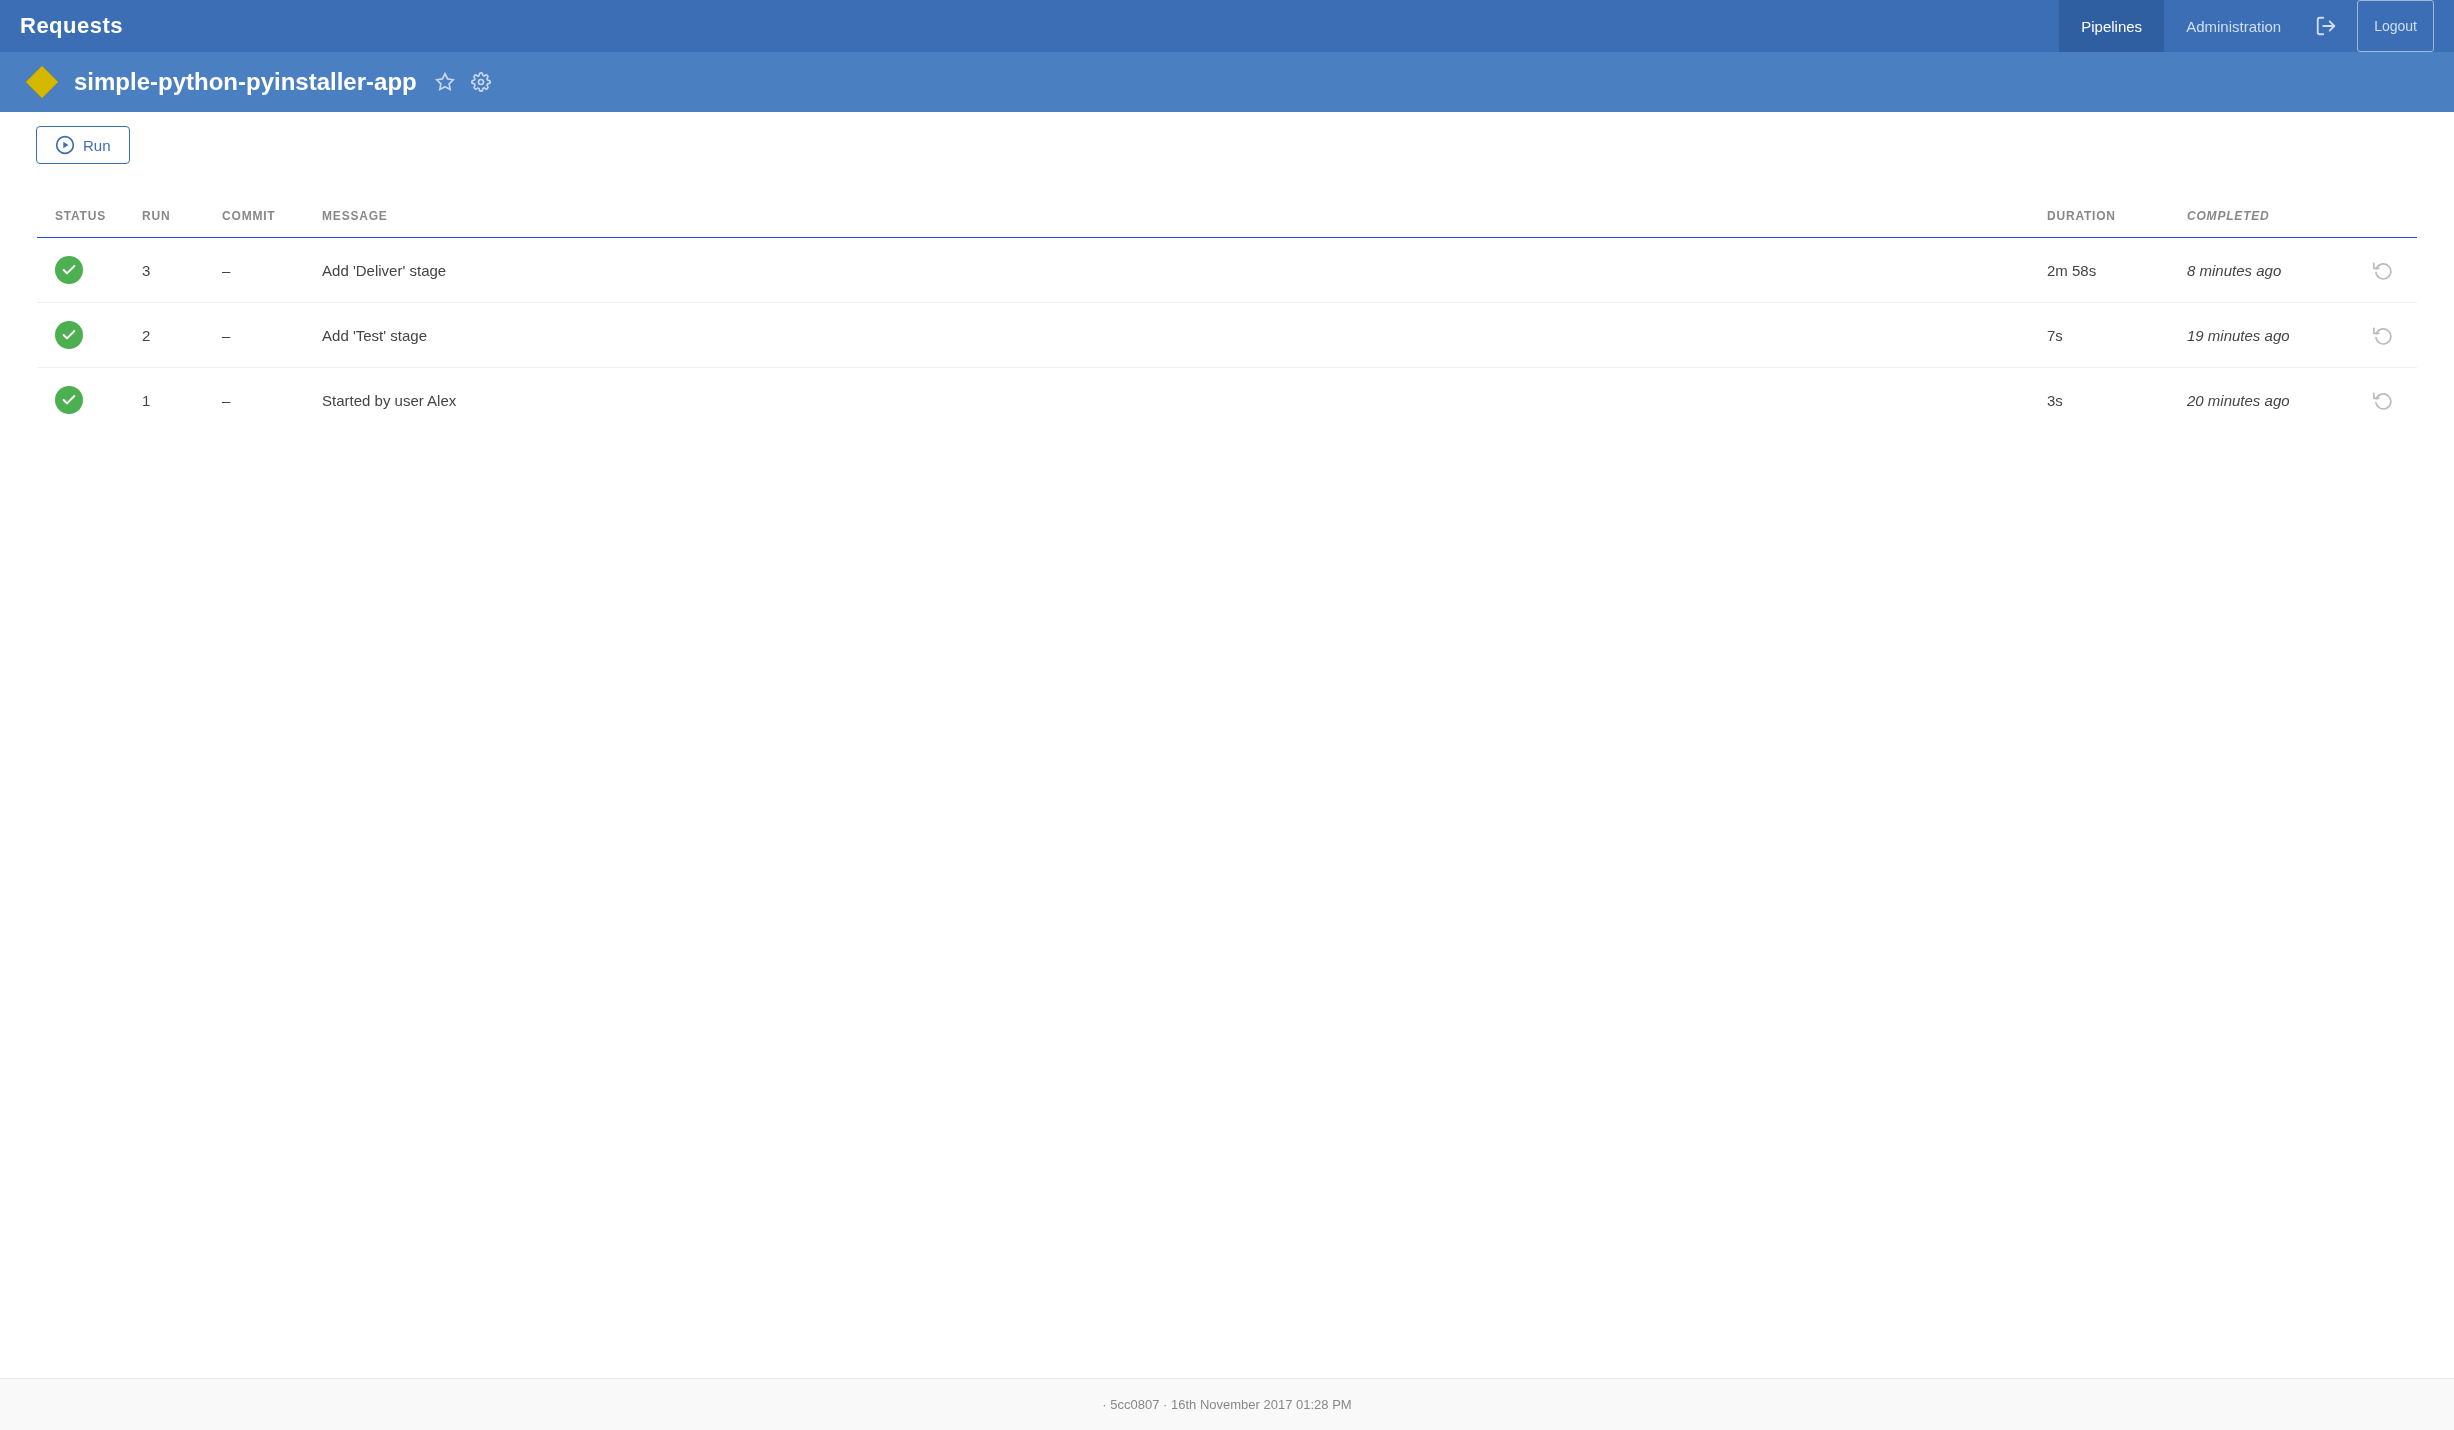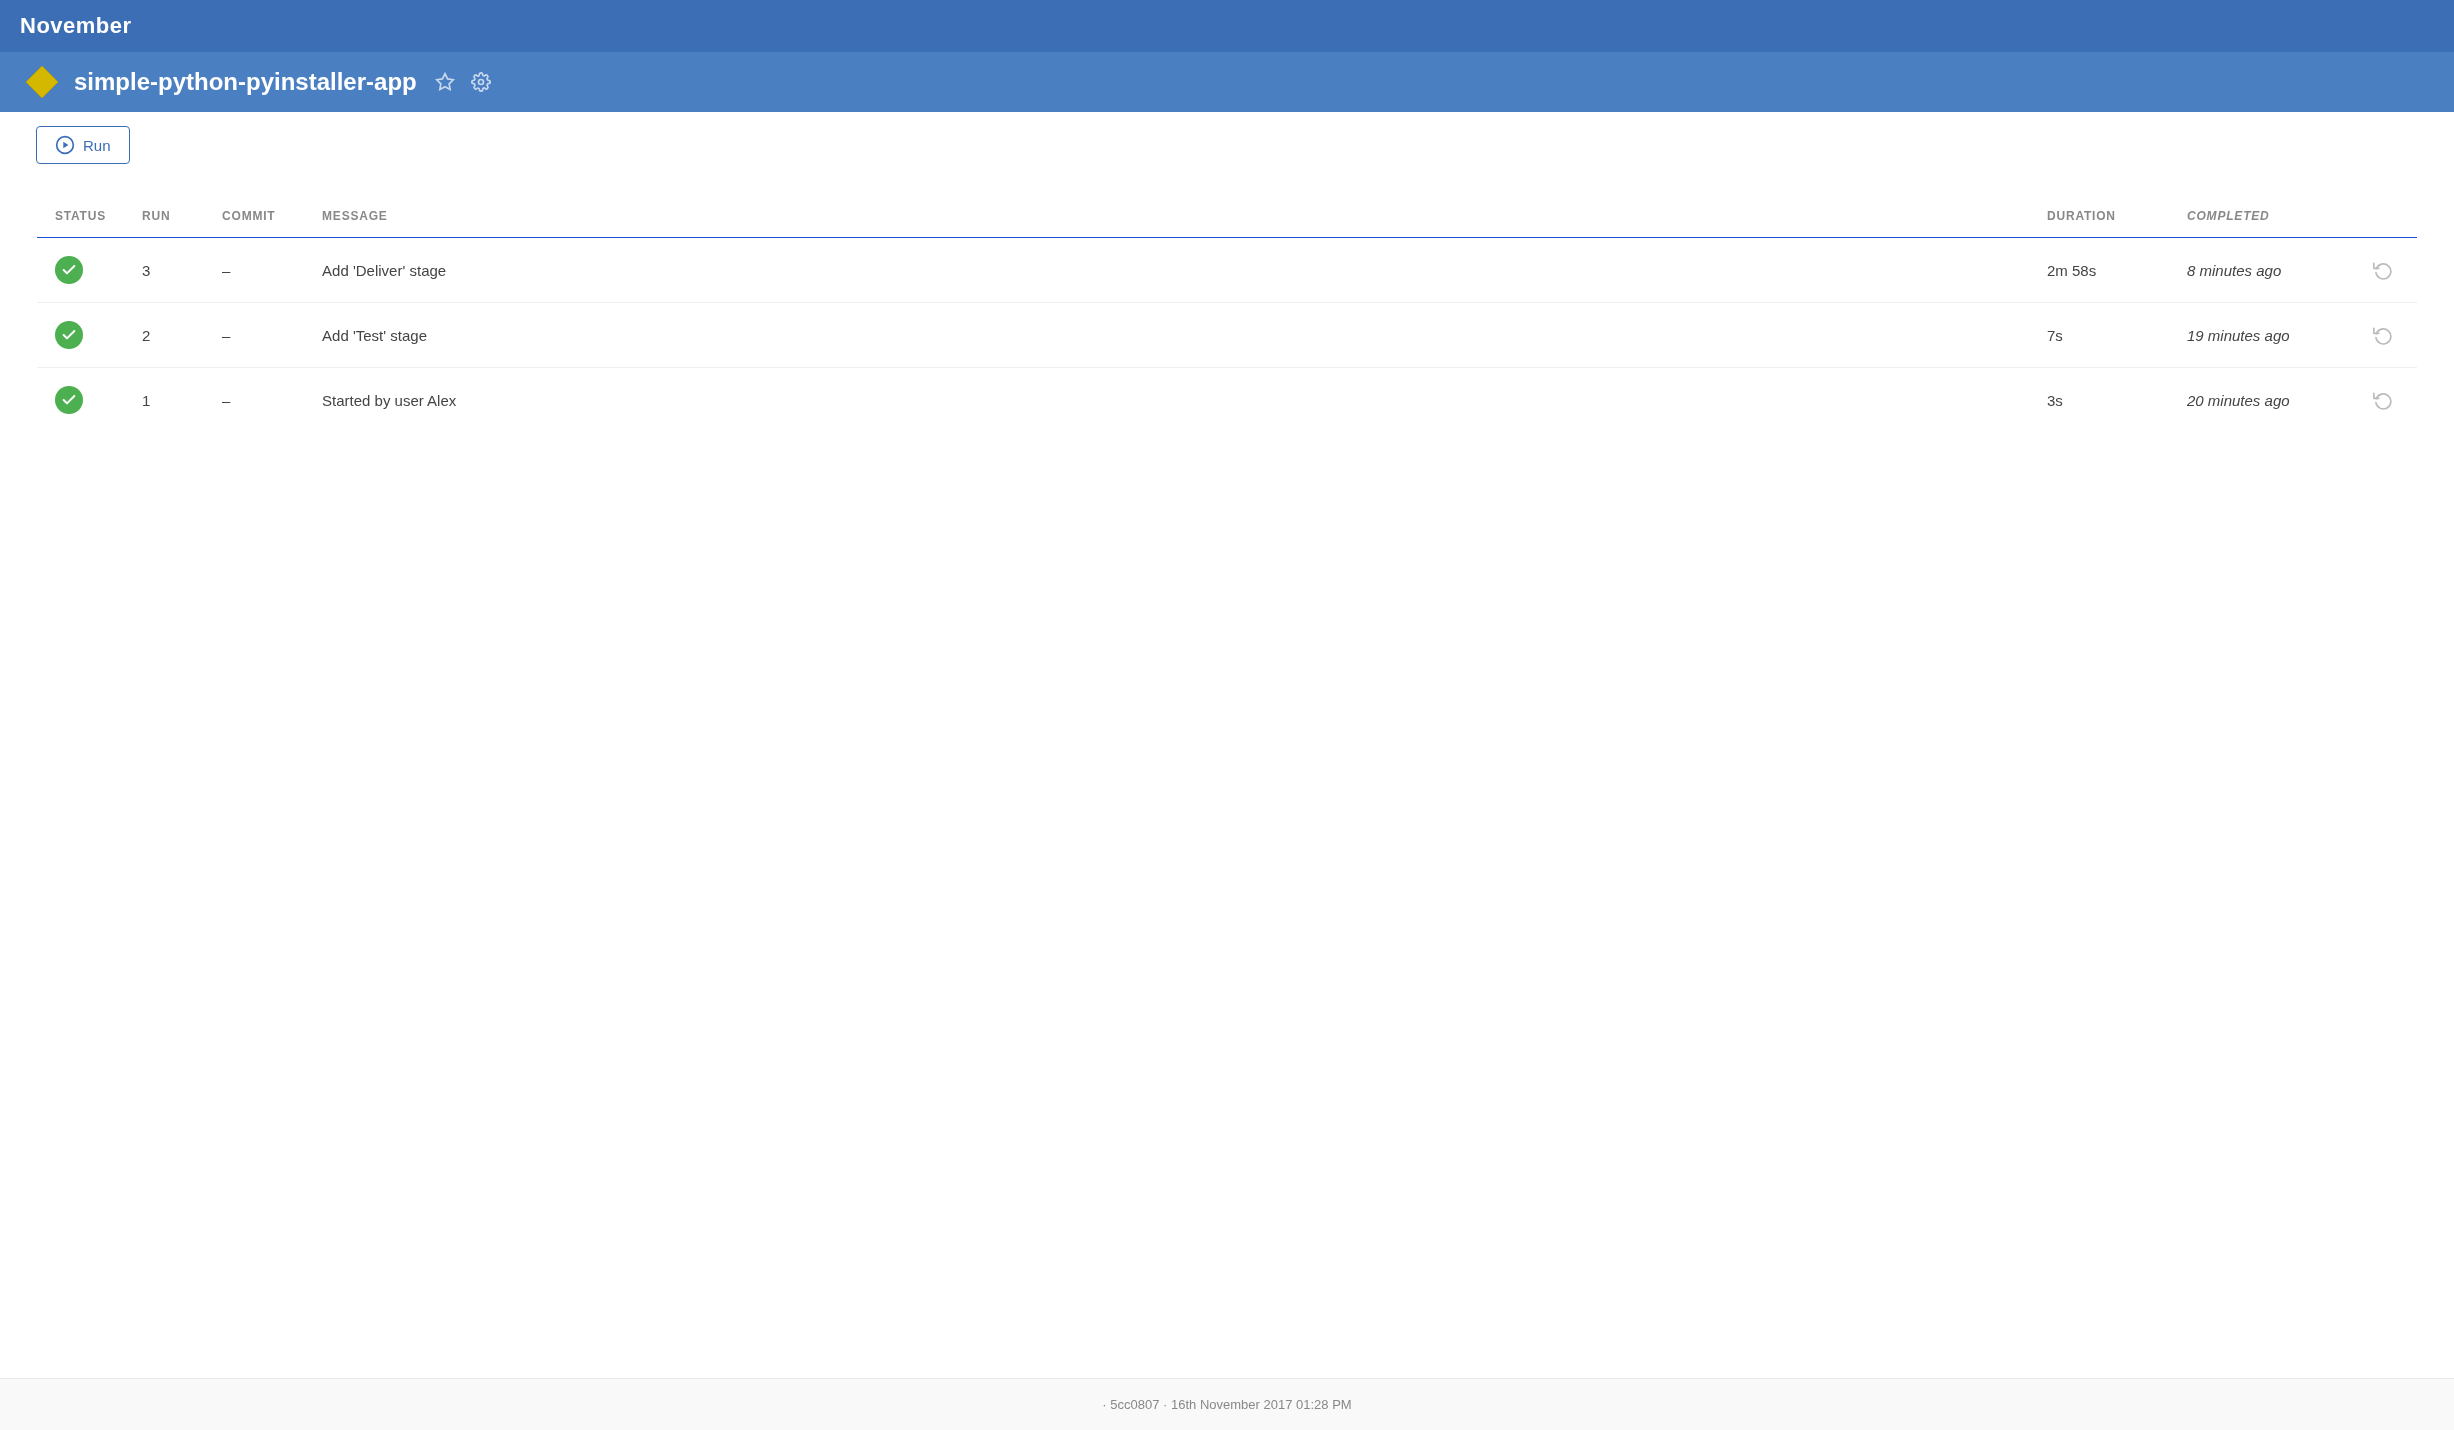--- a/index.html
+++ b/index.html
@@ -209,21 +209,33 @@
       font-size: 13px;
       color: #888;
       background: #f9f9f9;
       border-top: 1px solid #e8e8e8;
     }
   </style>
 </head>
 <body>
 
 <nav class="top-nav">
-  <span class="jenkins-logo">November</span>
+  <span class="jenkins-logo">Requests</span>
+  <div class="nav-links">
+    <a class="nav-link active">Pipelines</a>
+    <a class="nav-link">Administration</a>
+    <button class="nav-icon-btn" title="Sign out">
+      <svg width="22" height="22" viewBox="0 0 24 24" fill="none" stroke="currentColor" stroke-width="2" stroke-linecap="round" stroke-linejoin="round">
+        <path d="M9 21H5a2 2 0 0 1-2-2V5a2 2 0 0 1 2-2h4"></path>
+        <polyline points="16 17 21 12 16 7"></polyline>
+        <line x1="21" y1="12" x2="9" y2="12"></line>
+      </svg>
+    </button>
+    <button class="logout-btn">Logout</button>
+  </div>
 </nav>
 
 <div class="sub-header">
 
   <svg class="project-icon" viewBox="0 0 36 36">
     <polygon points="18,2 34,18 18,34 2,18" fill="#d4b800" stroke="#b89e00" stroke-width="1"></polygon>
   </svg>
   <span class="project-name">simple-python-pyinstaller-app</span>
   <button class="icon-btn" title="Favorite">
     <svg width="20" height="20" viewBox="0 0 24 24" fill="none" stroke="currentColor" stroke-width="2">

